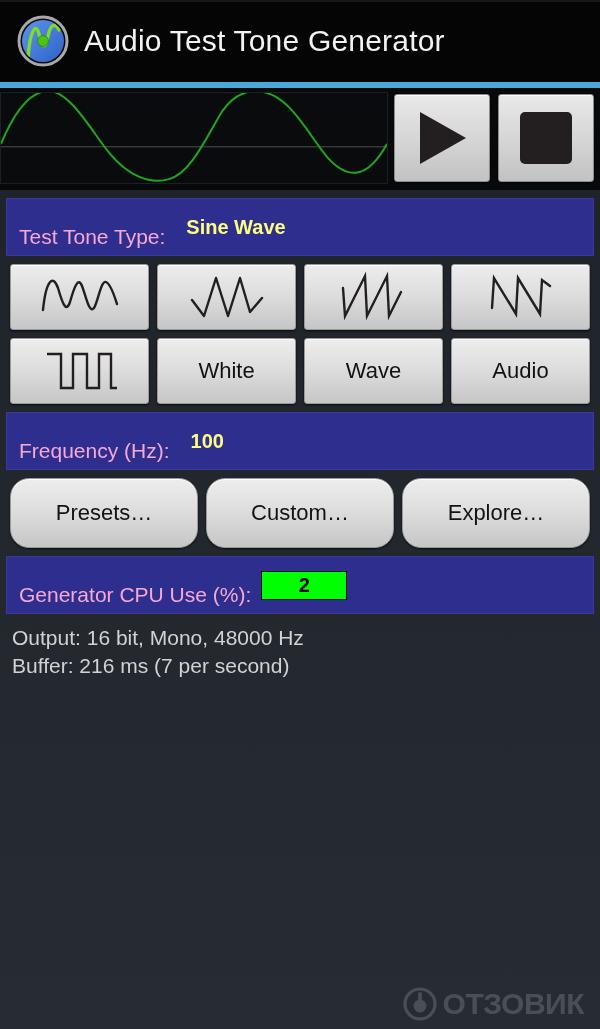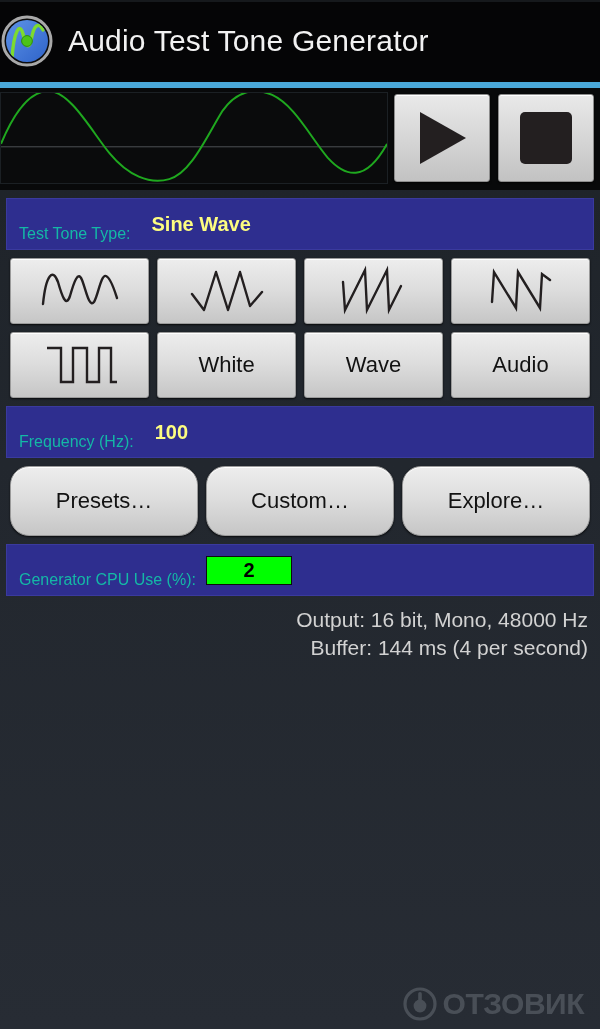--- a/index.html
+++ b/index.html
@@ -23,20 +23,21 @@
     overflow: hidden;
   }
 
   
   .titlebar {
     position: relative;
     height: 82px;
     background: #050506;
     display: flex;
     align-items: center;
+    padding-left: 16px;
     box-sizing: border-box;
   }
   .titlebar::before {
     content: "";
     position: absolute;
     left: 0; top: 0; right: 0;
     height: 2px;
     background: #16191c;
   }
   .app-icon {
@@ -103,22 +104,22 @@
     background: #2e2e8f;
     margin: 8px 6px 0 6px;
     padding: 6px 12px;
     display: flex;
     align-items: center;
     box-sizing: border-box;
     min-height: 38px;
     border: 1px solid #3a3a9e;
   }
   .bar-label {
-    color: #14b8a6;
-    font-size: 16px;
+    color: #f9a8d4;
+    font-size: 21px;
     white-space: nowrap;
     margin-top: 20px;
   }
   .bar-value {
     color: #fdfd80;
     font-size: 20px;
     font-weight: bold;
     margin-left: 21px;
     white-space: nowrap;
   }
@@ -157,21 +158,20 @@
   }
   .gbtn.tall { height: 70px; border-radius: 19px; }
   .gbtn svg { display: block; }
 
   
   .info {
     margin: 10px 12px 0 12px;
     color: #d2d2d2;
     font-size: 21px;
     line-height: 1.33;
-    text-align: right;
   }
   .info div { white-space: nowrap; }
 
   
   .watermark {
     position: absolute;
     right: 16px;
     bottom: 8px;
     display: flex;
     align-items: center;
@@ -293,21 +293,21 @@
     <div class="gbtn tall">Explore…</div>
   </div>
 
   <div class="bar">
     <span class="bar-label">Generator CPU Use (%):</span>
     <span class="cpu-badge">2</span>
   </div>
 
   <div class="info">
     <div>Output: 16 bit, Mono, 48000 Hz</div>
-    <div>Buffer: 144 ms (4 per second)</div>
+    <div>Buffer: 216 ms (7 per second)</div>
   </div>
 
   <div class="watermark">
     <svg width="34" height="34" viewBox="0 0 34 34">
       <circle cx="17" cy="17" r="15" fill="none" stroke="#666c74" stroke-width="3.2"></circle>
       <circle cx="17" cy="19" r="6.4" fill="#666c74"></circle>
       <rect x="15.2" y="5" width="3.6" height="9" rx="1.8" fill="#666c74"></rect>
     </svg>
     <span class="wm-text">ОТЗОВИК</span>
   </div>

